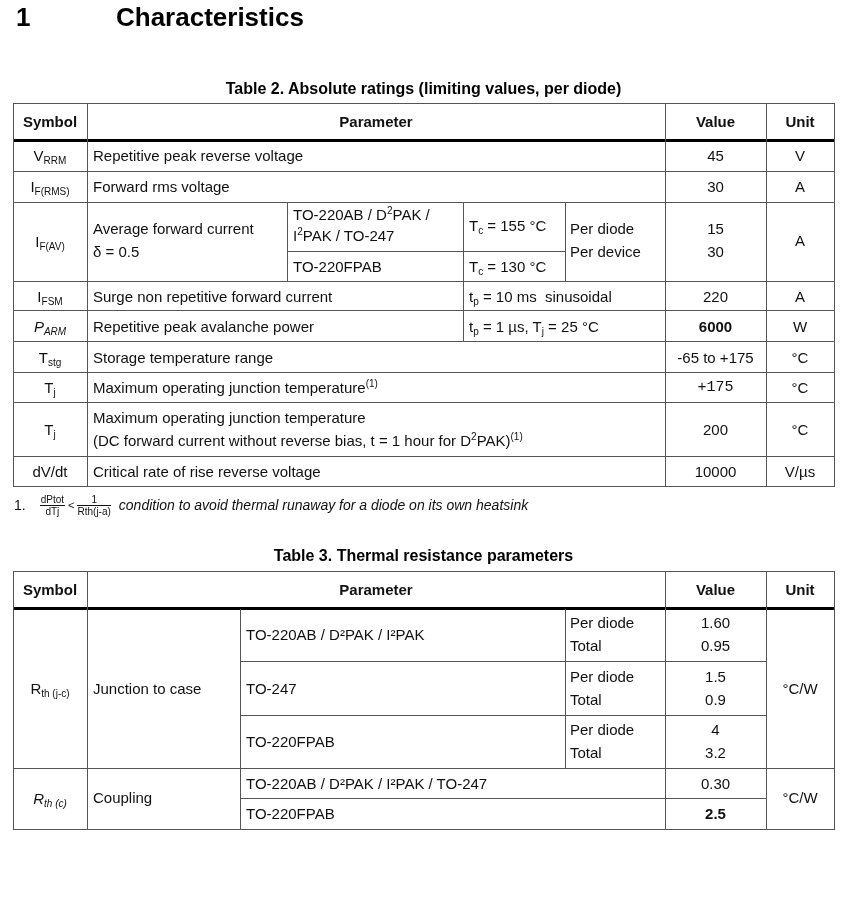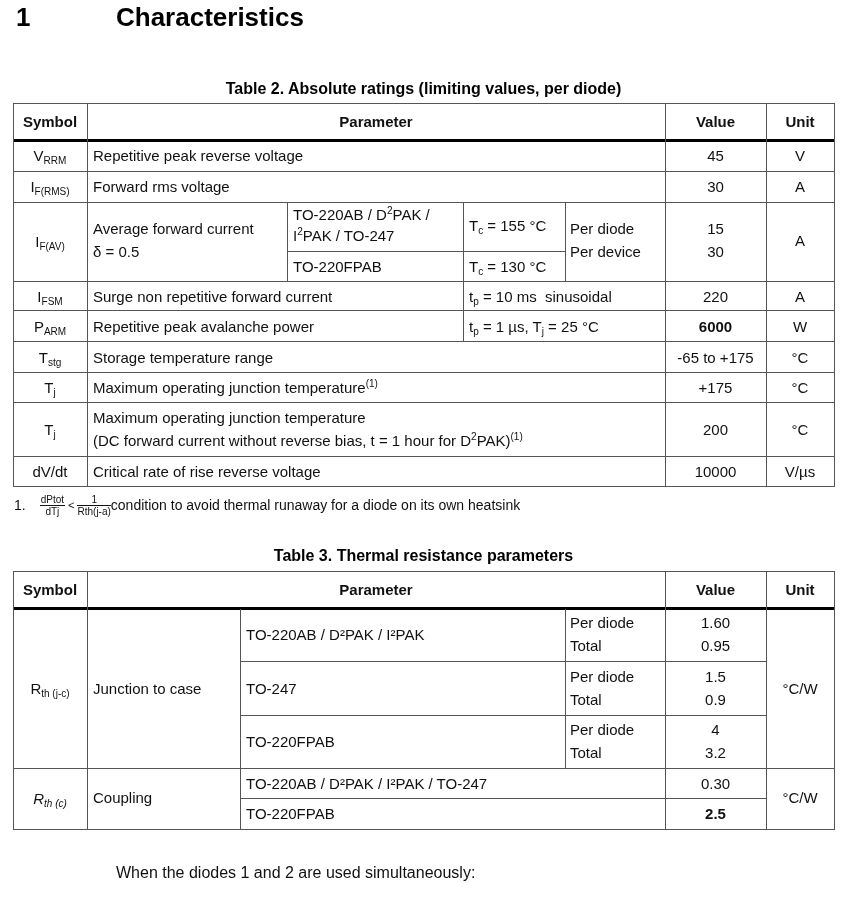--- a/index.html
+++ b/index.html
@@ -84,34 +84,34 @@
   <div class="cell center" style="left:665px;width:101px;top:217px;">15</div>
   <div class="cell center" style="left:665px;width:101px;top:240px;">30</div>
   <div class="cell center" style="left:766px;width:68px;top:229px;">A</div>
 
   <div class="cell center" style="left:13px;width:74px;top:285px;"><span>I</span><sub>FSM</sub></div>
   <div class="cell" style="left:93px;top:285px;">Surge non repetitive forward current</div>
   <div class="cell" style="left:469px;top:285px;"><span>t</span><sub>p</sub><span style="white-space:pre"> = 10 ms  sinusoidal</span></div>
   <div class="cell center" style="left:665px;width:101px;top:285px;">220</div>
   <div class="cell center" style="left:766px;width:68px;top:285px;">A</div>
 
-  <div class="cell center" style="left:13px;width:74px;top:315px;"><span>P</span><sub>ARM</sub></div>
+  <div class="cell center" style="left:13px;width:74px;top:315px;font-style:italic;"><span>P</span><sub>ARM</sub></div>
   <div class="cell" style="left:93px;top:315px;">Repetitive peak avalanche power</div>
   <div class="cell" style="left:469px;top:315px;"><span>t</span><sub>p</sub><span style="white-space:pre"> = 1 µs, T</span><sub>j</sub><span style="white-space:pre"> = 25 °C</span></div>
   <div class="cell center" style="left:665px;width:101px;top:315px;font-weight:bold;">6000</div>
   <div class="cell center" style="left:766px;width:68px;top:315px;">W</div>
 
   <div class="cell center" style="left:13px;width:74px;top:346px;"><span>T</span><sub>stg</sub></div>
   <div class="cell" style="left:93px;top:346px;">Storage temperature range</div>
   <div class="cell center" style="left:665px;width:101px;top:346px;">-65 to +175</div>
   <div class="cell center" style="left:766px;width:68px;top:346px;">°C</div>
 
   <div class="cell center" style="left:13px;width:74px;top:376px;"><span>T</span><sub>j</sub></div>
   <div class="cell" style="left:93px;top:376px;"><span>Maximum operating junction temperature</span><sup>(1)</sup></div>
-  <div class="cell center" style="left:665px;width:101px;top:376px;">+175</div>
+  <div class="cell center" style="left:665px;width:101px;top:376px;font-family:Liberation Mono, monospace;">+175</div>
   <div class="cell center" style="left:766px;width:68px;top:376px;">°C</div>
 
   <div class="cell center" style="left:13px;width:74px;top:418px;"><span>T</span><sub>j</sub></div>
   <div class="cell" style="left:93px;top:406px;">Maximum operating junction temperature</div>
   <div class="cell" style="left:93px;top:429px;"><span>(DC forward current without reverse bias, t = 1 hour for D</span><sup>2</sup><span>PAK)</span><sup>(1)</sup></div>
   <div class="cell center" style="left:665px;width:101px;top:418px;">200</div>
   <div class="cell center" style="left:766px;width:68px;top:418px;">°C</div>
 
   <div class="cell center" style="left:13px;width:74px;top:460px;">dV/dt</div>
   <div class="cell" style="left:93px;top:460px;">Critical rate of rise reverse voltage</div>
@@ -123,21 +123,21 @@
   <span style="margin-right:14px;">1.</span>
   <span class="frac">
       <span class="num">dPtot</span>
       <span class="den">dTj</span>
     </span>
   <span style="font-size:11px;margin:0 3px;">&lt;</span>
   <span class="frac">
       <span class="num">1</span>
       <span class="den">Rth(j-a)</span>
     </span>
-  <span style="margin-left:0;">condition to avoid thermal runaway for a diode on its own heatsink</span>
+  <span style="margin-left:8px;font-style:italic;">condition to avoid thermal runaway for a diode on its own heatsink</span>
 </div>
 
 <div class="abs caption" style="left:13px;width:821px;top:547px;">Table 3. Thermal resistance parameters</div>
 
 <div>
 
   <div class="line" style="left:13px;top:571px;width:822px;height:1px;"></div>
   <div class="line thick" style="left:13px;top:607px;width:822px;height:3px;"></div>
   <div class="line" style="left:240px;top:661px;width:526px;height:1px;"></div>
   <div class="line" style="left:240px;top:715px;width:526px;height:1px;"></div>
@@ -183,14 +183,13 @@
   <div class="cell center" style="left:13px;width:74px;top:787px;font-style:italic;"><span>R</span><sub>th (c)</sub></div>
   <div class="cell" style="left:93px;top:786px;">Coupling</div>
   <div class="cell center" style="left:766px;width:68px;top:786px;">°C/W</div>
   <div class="cell" style="left:246px;top:772px;">TO-220AB / D²PAK / I²PAK / TO-247</div>
   <div class="cell center" style="left:665px;width:101px;top:772px;">0.30</div>
   <div class="cell" style="left:246px;top:802px;">TO-220FPAB</div>
   <div class="cell center" style="left:665px;width:101px;top:802px;font-weight:bold;">2.5</div>
 </div>
 
 <div class="abs" style="left:116px;top:861px;font-size:16px;line-height:23px;color:#111;">
-  <div>When the diodes 1 and 2 are used simultaneously:</div>
 </div>
 
 </body></html>

